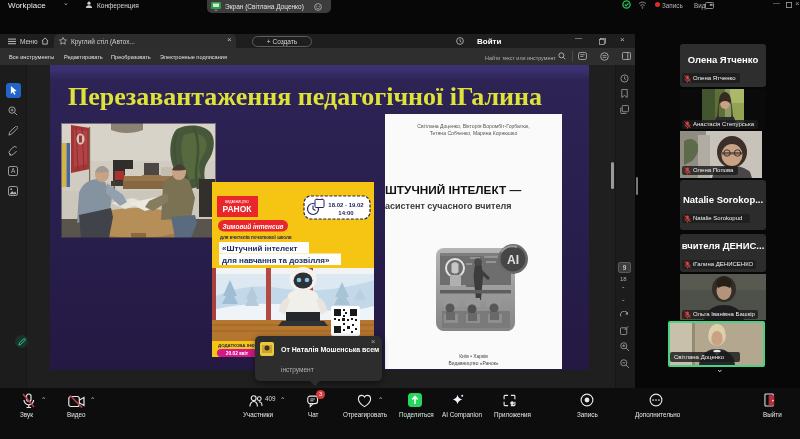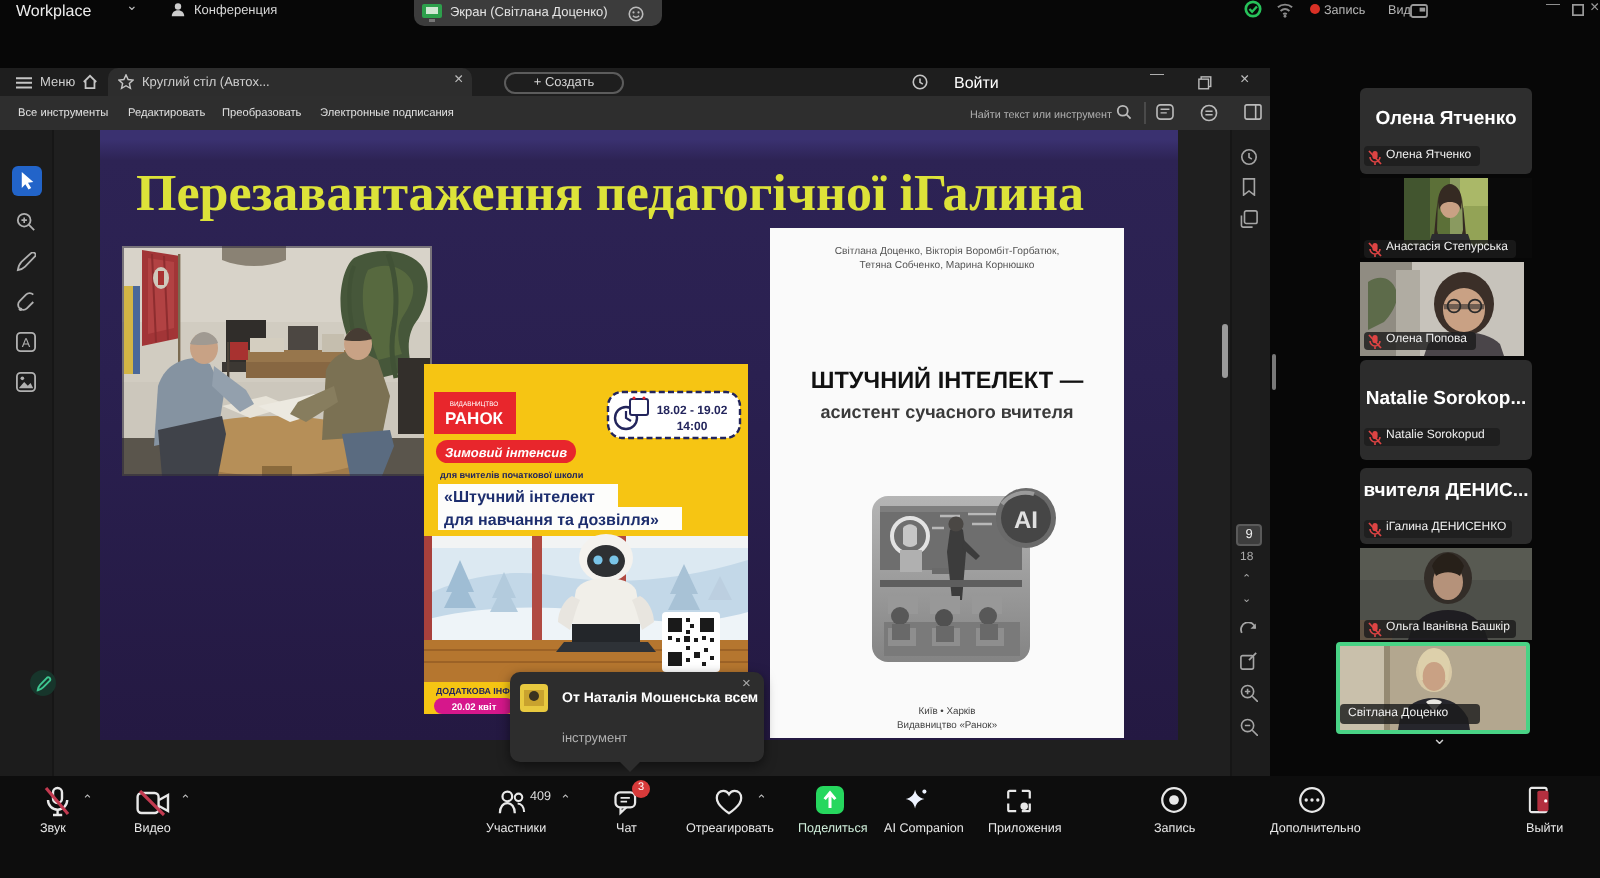--- a/index.html
+++ b/index.html
@@ -67,21 +67,21 @@
   <svg class="a" style="left:59px;top:3px" width="8" height="8" viewBox="0 0 9 9">
       <path d="M4.5 0.5l1.2 2.6 2.8 0.3-2.1 1.9 0.6 2.8-2.5-1.5-2.5 1.5 0.6-2.8L0.5 3.4l2.8-0.3z" fill="none" stroke="#c5c5c5" stroke-width="0.8"></path>
     </svg>
   <div class="a" style="left:71px;top:3.5px;color:#cfcfcf;font-size:6.5px">Круглий стіл  (Автох...</div>
   <div class="a" style="left:227px;top:1px;color:#bbb;font-size:8px">×</div>
   <div class="a" style="left:252px;top:1.5px;width:60px;height:11.5px;border:1px solid #5c5c5c;border-radius:7px;color:#d5d5d5;font-size:6.5px;text-align:center;line-height:9.5px">+ Создать</div>
   <svg class="a" style="left:456px;top:3px" width="8" height="8" viewBox="0 0 9 9">
       <circle cx="4.5" cy="4.5" r="3.8" fill="none" stroke="#c5c5c5" stroke-width="0.9"></circle>
       <path d="M4.5 2.5v2.2l1.6 1" stroke="#c5c5c5" stroke-width="0.9" fill="none"></path>
     </svg>
-  <div class="a" style="left:477px;top:2.5px;color:#fff;font-weight:normal;font-size:8px">Войти</div>
+  <div class="a" style="left:477px;top:2.5px;color:#fff;font-weight:bold;font-size:8px">Войти</div>
   <div class="a" style="left:575px;top:0px;color:#bbb;font-size:7px">—</div>
   <svg class="a" style="left:599px;top:3.5px" width="7" height="7" viewBox="0 0 8 8">
       <rect x="1.8" y="0.5" width="5.5" height="5.5" fill="none" stroke="#bbb" stroke-width="0.8"></rect>
       <rect x="0.5" y="1.8" width="5.5" height="5.5" fill="#1e1e1e" stroke="#bbb" stroke-width="0.8"></rect>
     </svg>
   <div class="a" style="left:620px;top:0.5px;color:#bbb;font-size:8px">×</div>
 
   <div class="a" style="left:0;top:14px;width:635px;height:17px;background:#2e2e2e"></div>
   <div class="a" style="left:9px;top:20px;color:#e0e0e0;font-size:5.6px">Все инструменты</div>
   <div class="a" style="left:64px;top:20px;color:#e0e0e0;font-size:5.6px">Редактировать</div>
@@ -308,22 +308,22 @@
         <rect x="139" y="149" width="2" height="2"></rect>
     </g>
 
     <text x="6" y="165" font-size="4.4" fill="#23255c" font-weight="bold" font-family="Liberation Sans">ДОДАТКОВА ІНФОРМАЦІЯ:</text>
     <rect x="5" y="167" width="40" height="8" rx="4" fill="#d6178b"></rect>
     <text x="25" y="173" font-size="4.8" fill="#fff" text-anchor="middle" font-weight="bold" font-family="Liberation Sans">20.02 квіт</text>
   </svg>
 
   <div class="a" style="left:385px;top:80px;width:177px;height:255px;background:#fafafa">
     <div class="a" style="left:0;top:9px;width:177px;text-align:center;font-size:5.1px;color:#555;line-height:1.4">Світлана Доценко, Вікторія Воромбіт-Горбатюк,<br>Тетяна Собченко, Марина Корнюшко</div>
-    <div class="a" style="left:0;top:69px;width:177px;text-align:center;font-weight:bold;font-size:11.8px;color:#111">ШТУЧНИЙ ІНТЕЛЕКТ —</div>
-    <div class="a" style="left:0;top:87px;width:177px;text-align:center;font-weight:bold;font-size:9px;color:#3a3a3a">асистент сучасного вчителя</div>
+    <div class="a" style="left:0;top:69px;width:177px;font-weight:bold;font-size:11.8px;color:#111">ШТУЧНИЙ ІНТЕЛЕКТ —</div>
+    <div class="a" style="left:0;top:87px;width:177px;font-weight:bold;font-size:9px;color:#3a3a3a">асистент сучасного вчителя</div>
     <svg class="a" style="left:51px;top:130px" width="95" height="92" viewBox="0 0 95 92">
       <defs>
         <linearGradient id="bk" x1="0" y1="0" x2="0" y2="1">
           <stop offset="0" stop-color="#b5b5b5"></stop>
             <stop offset="0.55" stop-color="#9a9a9a"></stop>
             <stop offset="1" stop-color="#848484"></stop>
         </linearGradient>
       </defs>
       <rect x="0" y="4" width="79" height="83" rx="8" fill="url(#bk)"></rect>
       <rect x="4" y="9" width="71" height="32" fill="#6e6e6e"></rect>

